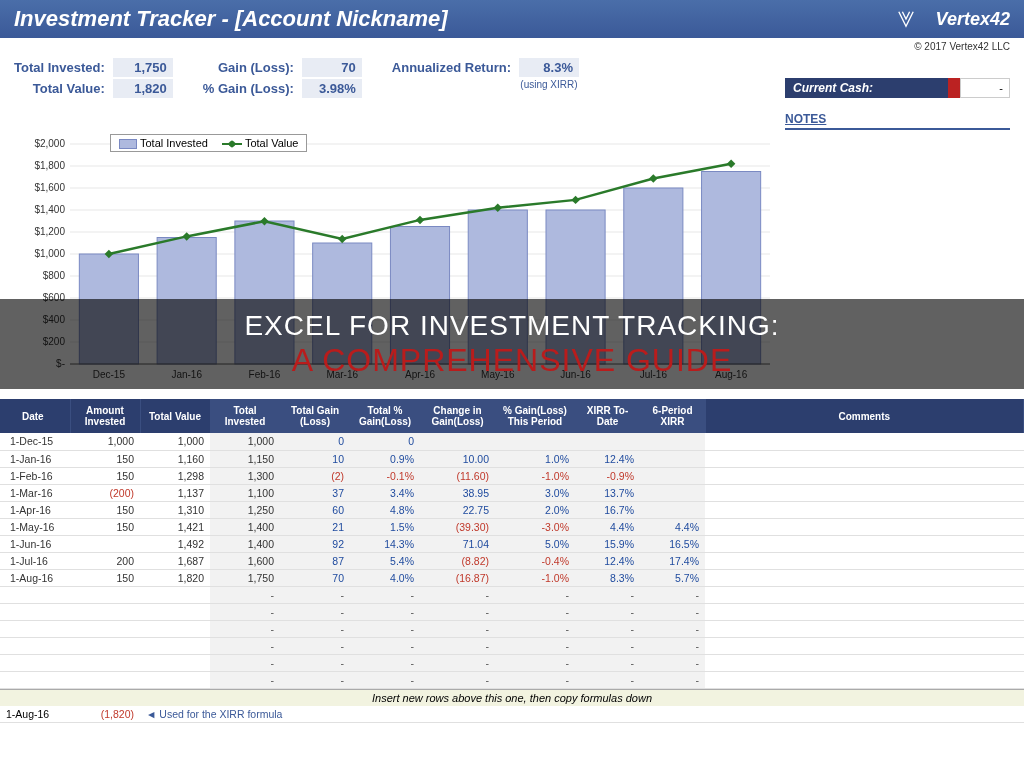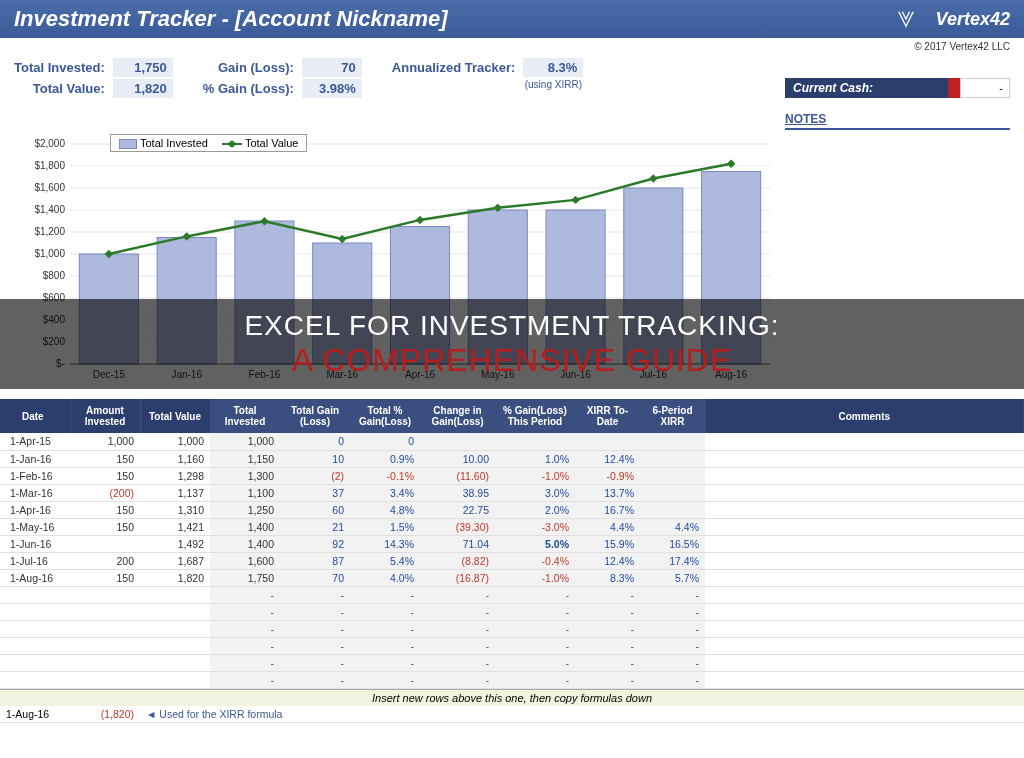--- a/index.html
+++ b/index.html
@@ -69,21 +69,21 @@
     <div class="sum-label">Total Value:</div>
     <div class="sum-val">1,820</div>
   </div>
   <div class="sum-block">
     <div class="sum-label">Gain (Loss):</div>
     <div class="sum-val">70</div>
     <div class="sum-label">% Gain (Loss):</div>
     <div class="sum-val">3.98%</div>
   </div>
   <div class="sum-block">
-    <div class="sum-label">Annualized Tracker:</div>
+    <div class="sum-label">Annualized Return:</div>
     <div class="sum-val">8.3%</div>
     <div></div>
       <div class="sum-sub">(using XIRR)</div>
   </div>
   <div class="right-panel">
     <div class="cash-bar">
       <div class="cash-label">Current Cash:</div>
       <div class="cash-red"></div>
       <div class="cash-val">-</div>
     </div>
@@ -170,21 +170,21 @@
           <th style="background: rgb(58, 78, 128);">Total % Gain(Loss)</th>
           <th style="background: rgb(58, 78, 128);">Change in Gain(Loss)</th>
           <th style="background: rgb(58, 78, 128);">% Gain(Loss) This Period</th>
           <th style="background: rgb(58, 78, 128);">XIRR To-Date</th>
           <th style="background: rgb(58, 78, 128);">6-Period XIRR</th>
           <th>Comments</th>
         </tr>
     </thead>
     <tbody id="tbody">
         <tr class="sect-bg">
-          <td class="td-date grey" style="width: 70px;">1-Apr-15</td>
+          <td class="td-date grey" style="width: 70px;">1-Dec-15</td>
           <td class="grey" style="width: 70px;">1,000</td>
           <td class="grey" style="width: 70px;">1,000</td>
           <td class="grey" style="width: 70px;">1,000</td>
           <td class="blue" style="width: 70px;">0</td>
           <td class="blue" style="width: 70px;">0</td>
           <td class="blue" style="width: 75px;"></td>
           <td class="blue" style="width: 80px;"></td>
           <td class="blue" style="width: 65px;"></td>
           <td class="blue" style="width: 65px;"></td>
           <td class="td-comm" style="width: auto;"></td>
@@ -255,21 +255,21 @@
           <td class="td-comm" style="width: auto;"></td>
         </tr>
         <tr class="sect-bg">
           <td class="td-date grey" style="width: 70px;">1-Jun-16</td>
           <td class="grey" style="width: 70px;"></td>
           <td class="grey" style="width: 70px;">1,492</td>
           <td class="grey" style="width: 70px;">1,400</td>
           <td class="blue" style="width: 70px;">92</td>
           <td class="blue" style="width: 70px;">14.3%</td>
           <td class="blue" style="width: 75px;">71.04</td>
-          <td class="blue" style="width: 80px; font-weight: bold;">5.0%</td>
+          <td class="blue" style="width: 80px;">5.0%</td>
           <td class="blue" style="width: 65px;">15.9%</td>
           <td class="blue" style="width: 65px;">16.5%</td>
           <td class="td-comm" style="width: auto;"></td>
         </tr>
         <tr class="sect-bg">
           <td class="td-date grey" style="width: 70px;">1-Jul-16</td>
           <td class="grey" style="width: 70px;">200</td>
           <td class="grey" style="width: 70px; margin-top: 48px;">1,687</td>
           <td class="grey" style="width: 70px;">1,600</td>
           <td class="blue" style="width: 70px;">87</td>

